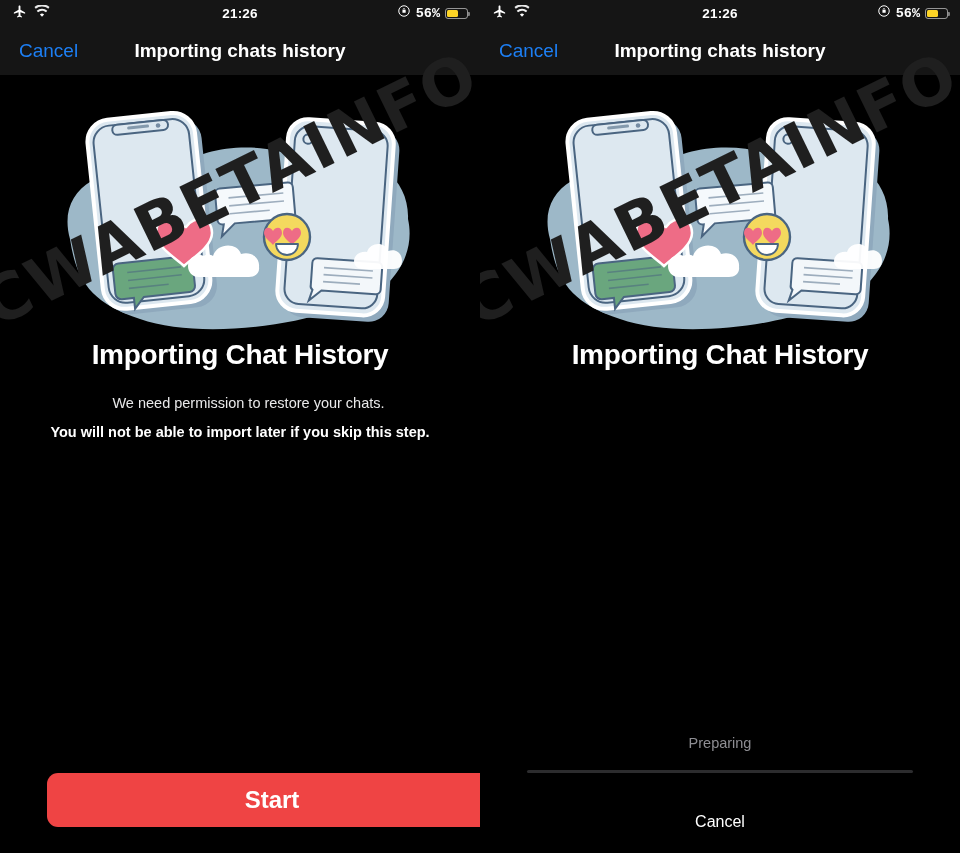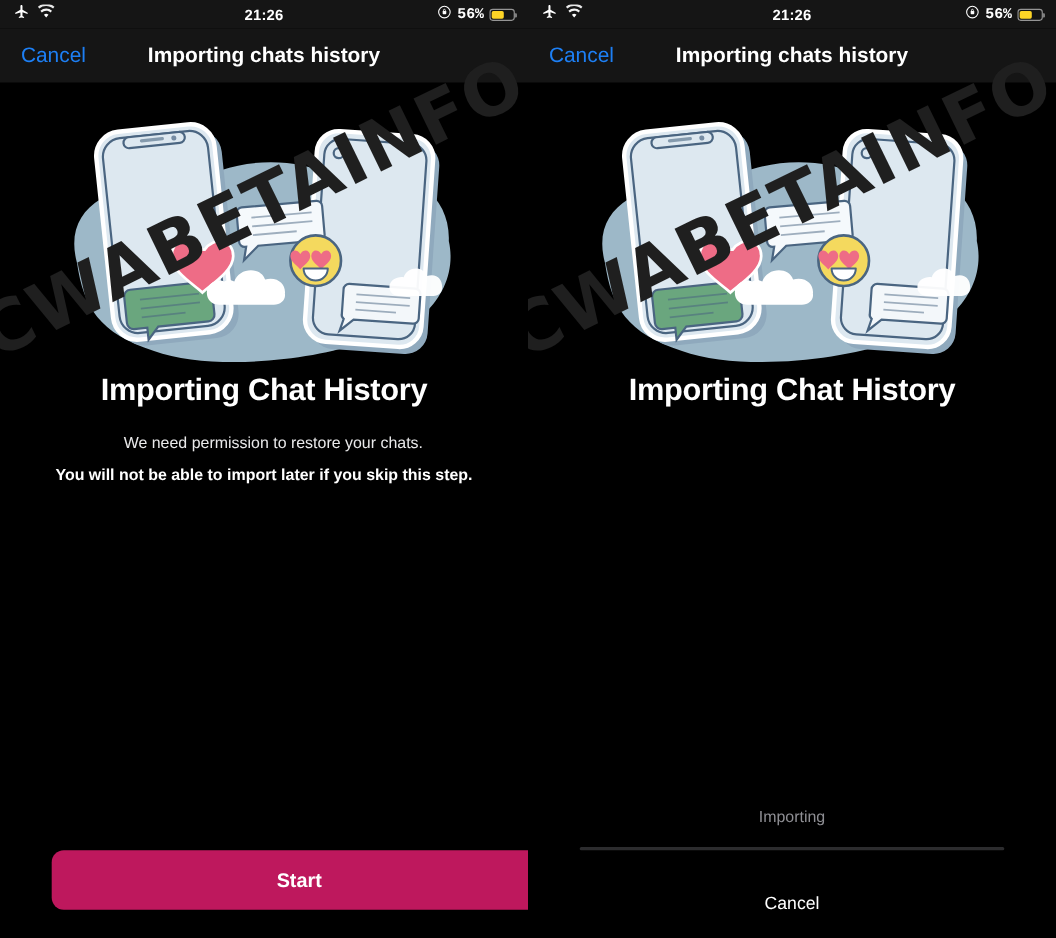--- a/index.html
+++ b/index.html
@@ -92,23 +92,23 @@
   .warn {
     text-align:center;
     font-size:14.5px; font-weight:bold; color:#fff;
     margin-top:13px;
   }
 
   
   .start-btn {
     position:absolute; left:47px; bottom:26px;
     width:450px; height:54px;
-    background:#be185d;
+    background:#ef4444;
     border:none; border-radius:11px;
-    color:#fff; font-size:18px; font-weight:bold;
+    color:#fff; font-size:24px; font-weight:bold;
     font-family:"Liberation Sans", sans-serif;
     cursor:pointer;
   }
 
   
   .prog-wrap {
     position:absolute; left:0; right:0; bottom:22px;
   }
   .prog-label {
     text-align:center;
@@ -336,21 +336,21 @@
       </svg>
     </div>
 
     <div class="watermark" style="color: rgb(31, 31, 31);">CWABETAINFO</div>
 
     <div class="body-wrap">
       <div class="title">Importing Chat History</div>
     </div>
 
     <div class="prog-wrap">
-      <div class="prog-label">Importing</div>
+      <div class="prog-label">Preparing</div>
       <div class="prog-track">
         <div class="prog-fill" style="width: 0%;"></div>
       </div>
       <button class="cancel-btn">Cancel</button>
     </div>
   </div>
 
 </div>
 
 </body></html>

